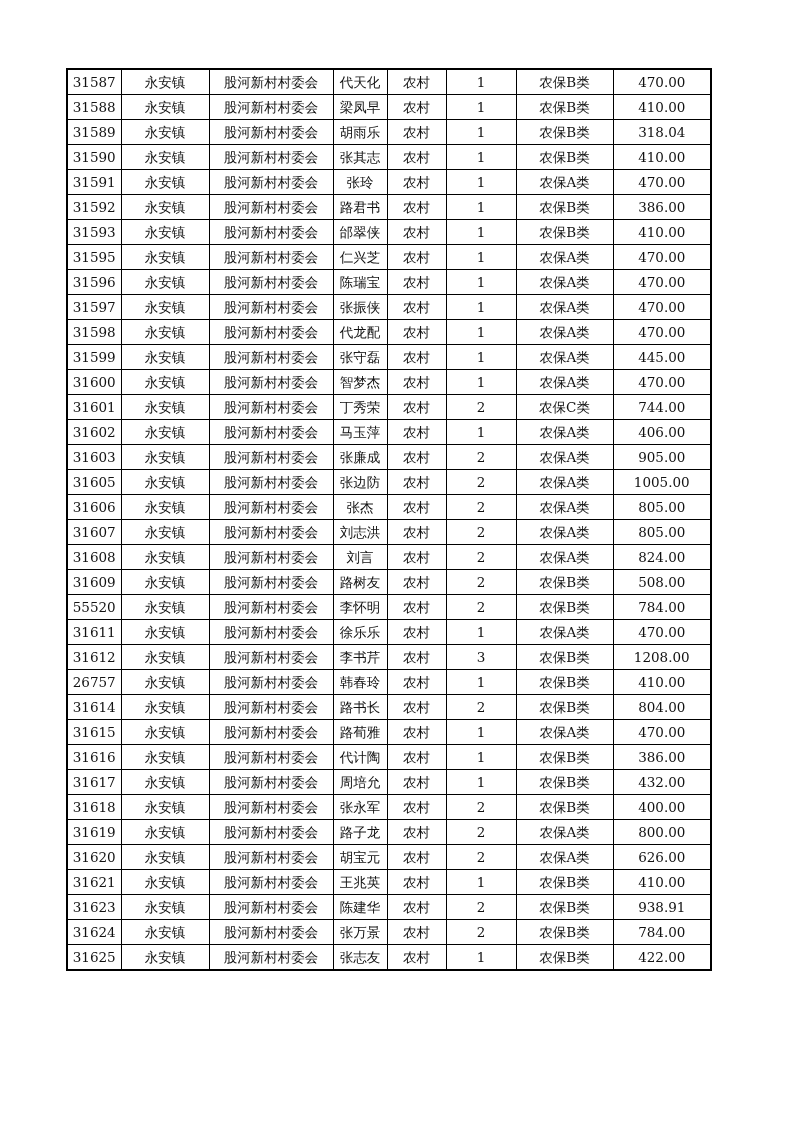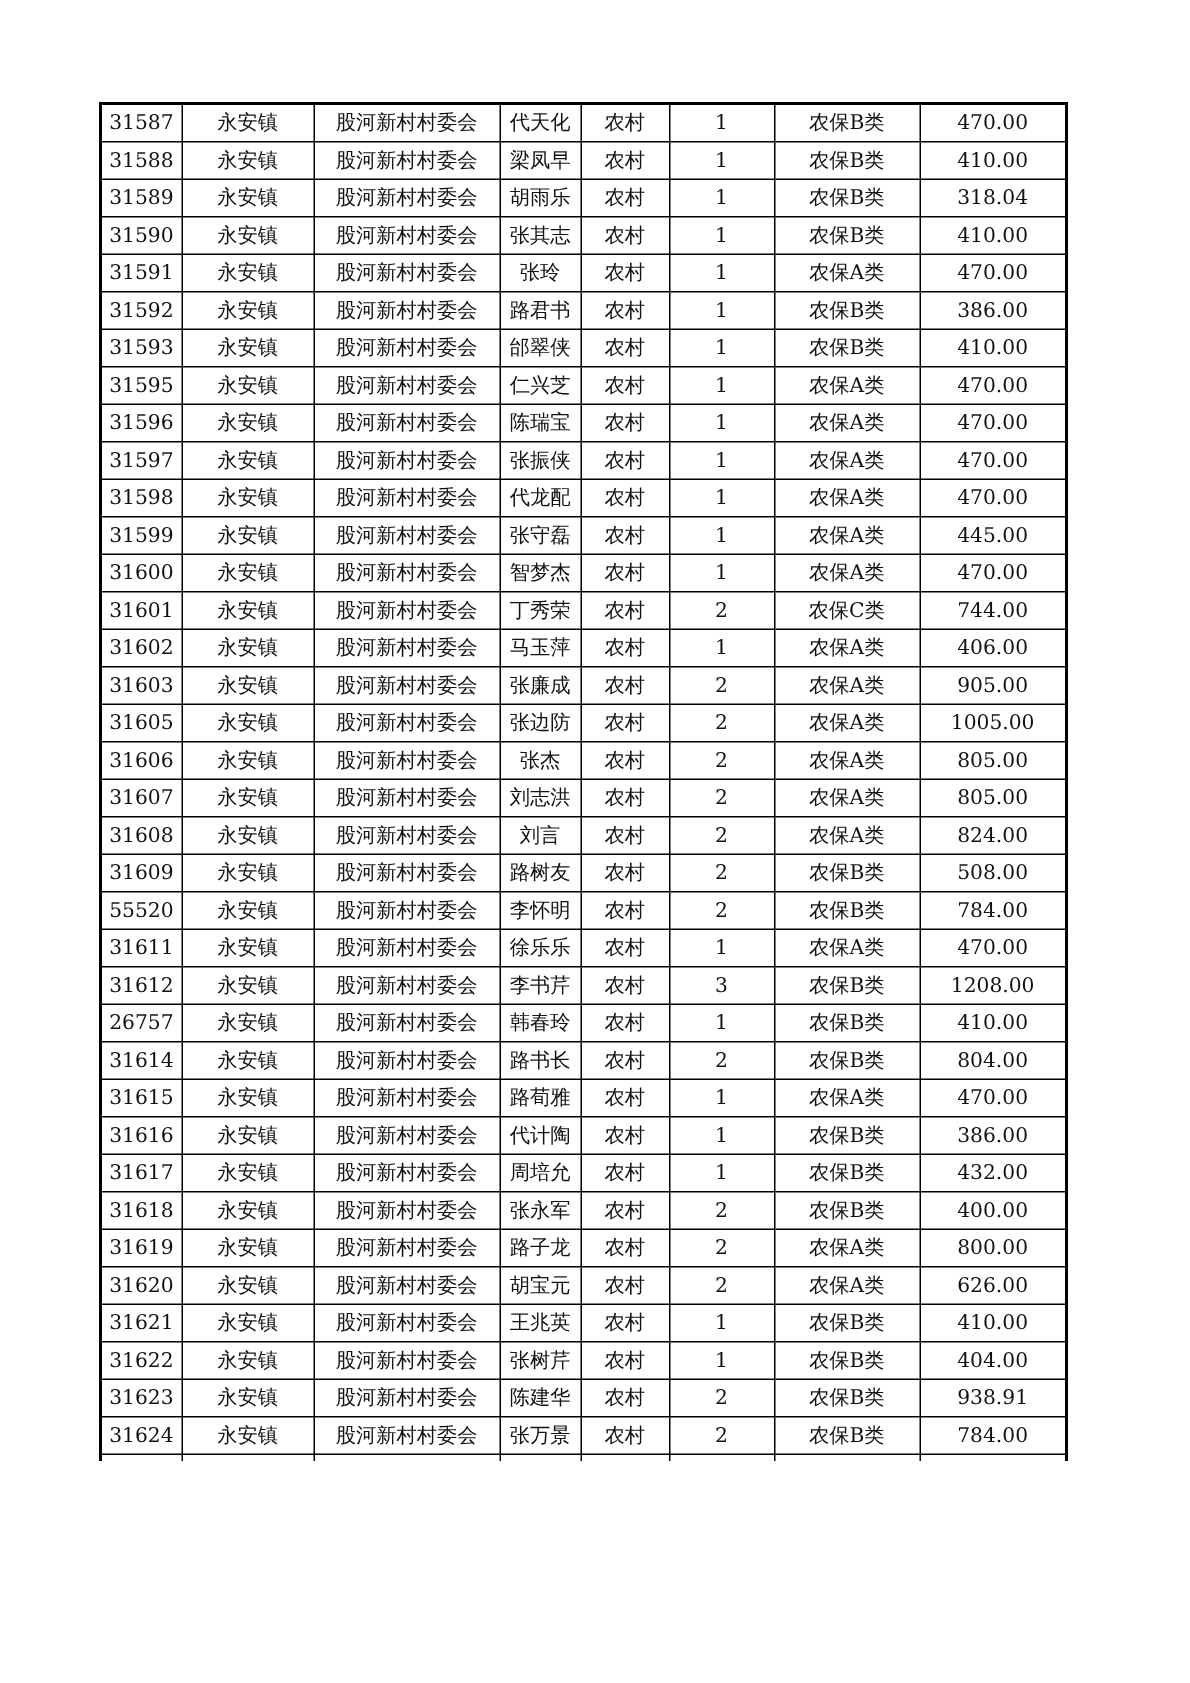--- a/index.html
+++ b/index.html
@@ -386,30 +386,20 @@
           <td>31621</td>
           <td>永安镇</td>
           <td>股河新村村委会</td>
           <td>王兆英</td>
           <td>农村</td>
           <td>1</td>
           <td>农保B类</td>
           <td>410.00</td>
         </tr>
         <tr>
-          <td>31622</td>
-          <td>永安镇</td>
-          <td>股河新村村委会</td>
-          <td>张树芹</td>
-          <td>农村</td>
-          <td>1</td>
-          <td>农保B类</td>
-          <td>404.00</td>
-        </tr>
-        <tr>
           <td>31623</td>
           <td>永安镇</td>
           <td>股河新村村委会</td>
           <td>陈建华</td>
           <td>农村</td>
           <td>2</td>
           <td>农保B类</td>
           <td>938.91</td>
         </tr>
         <tr>

